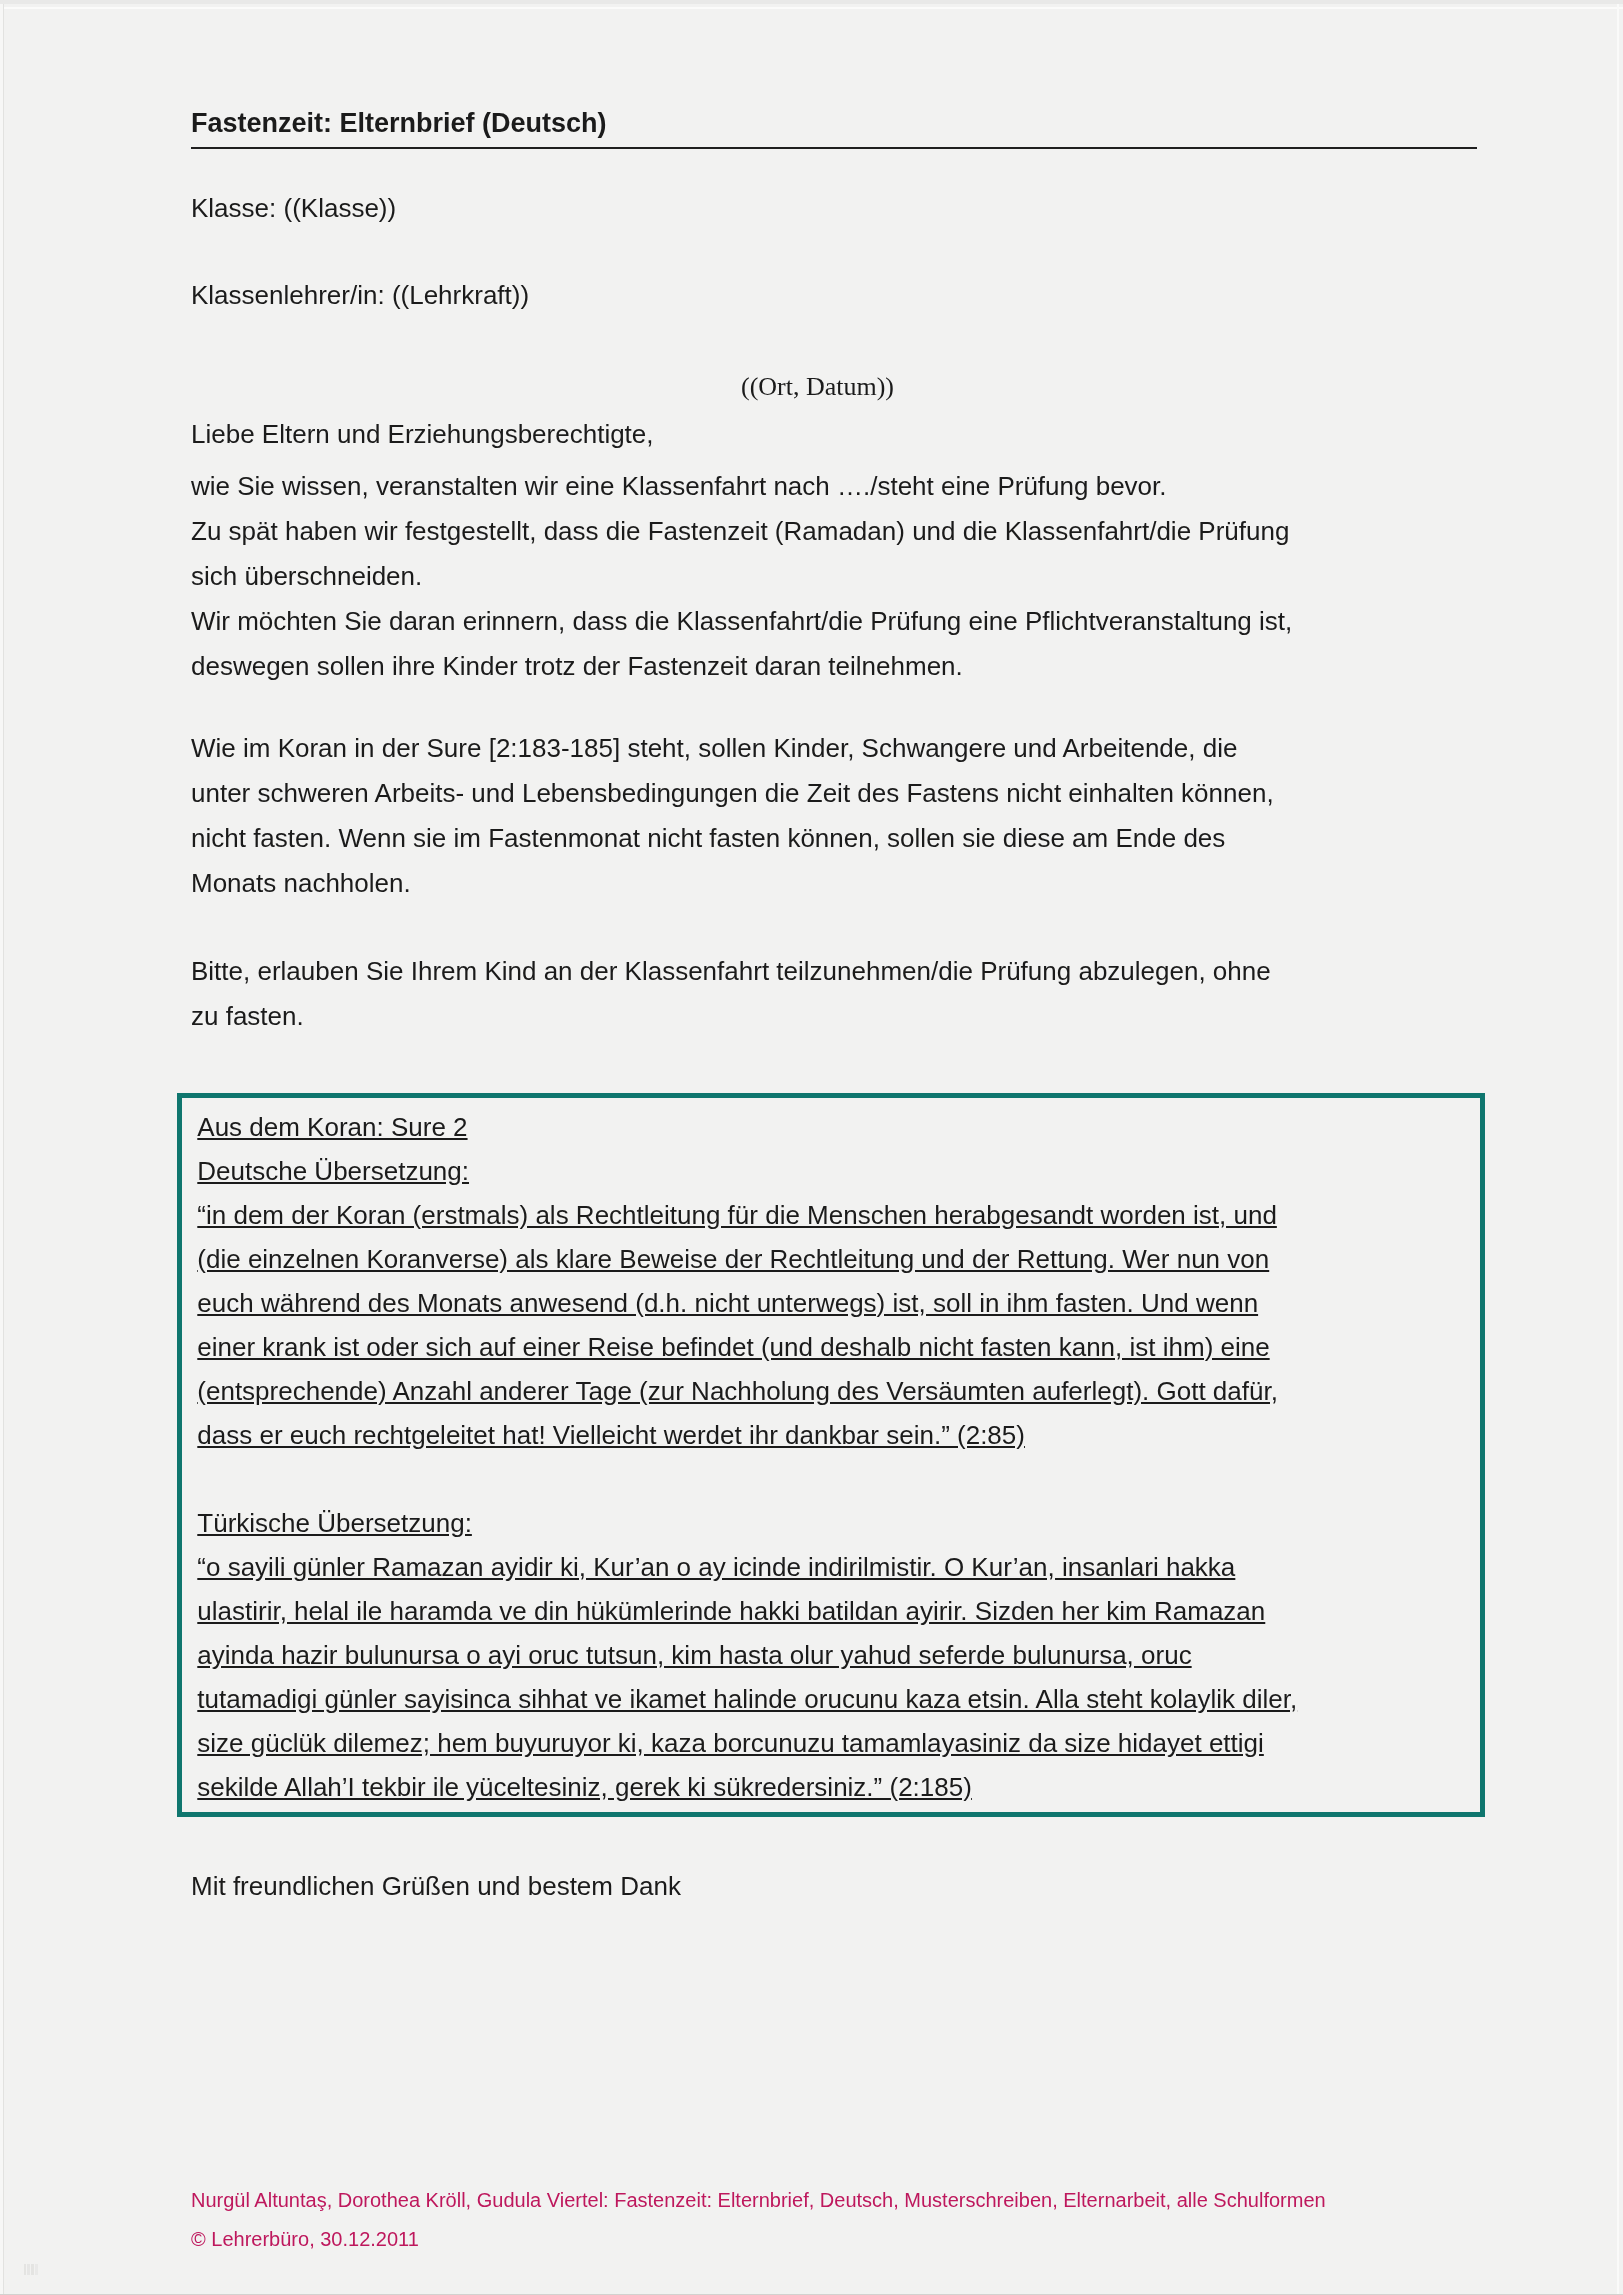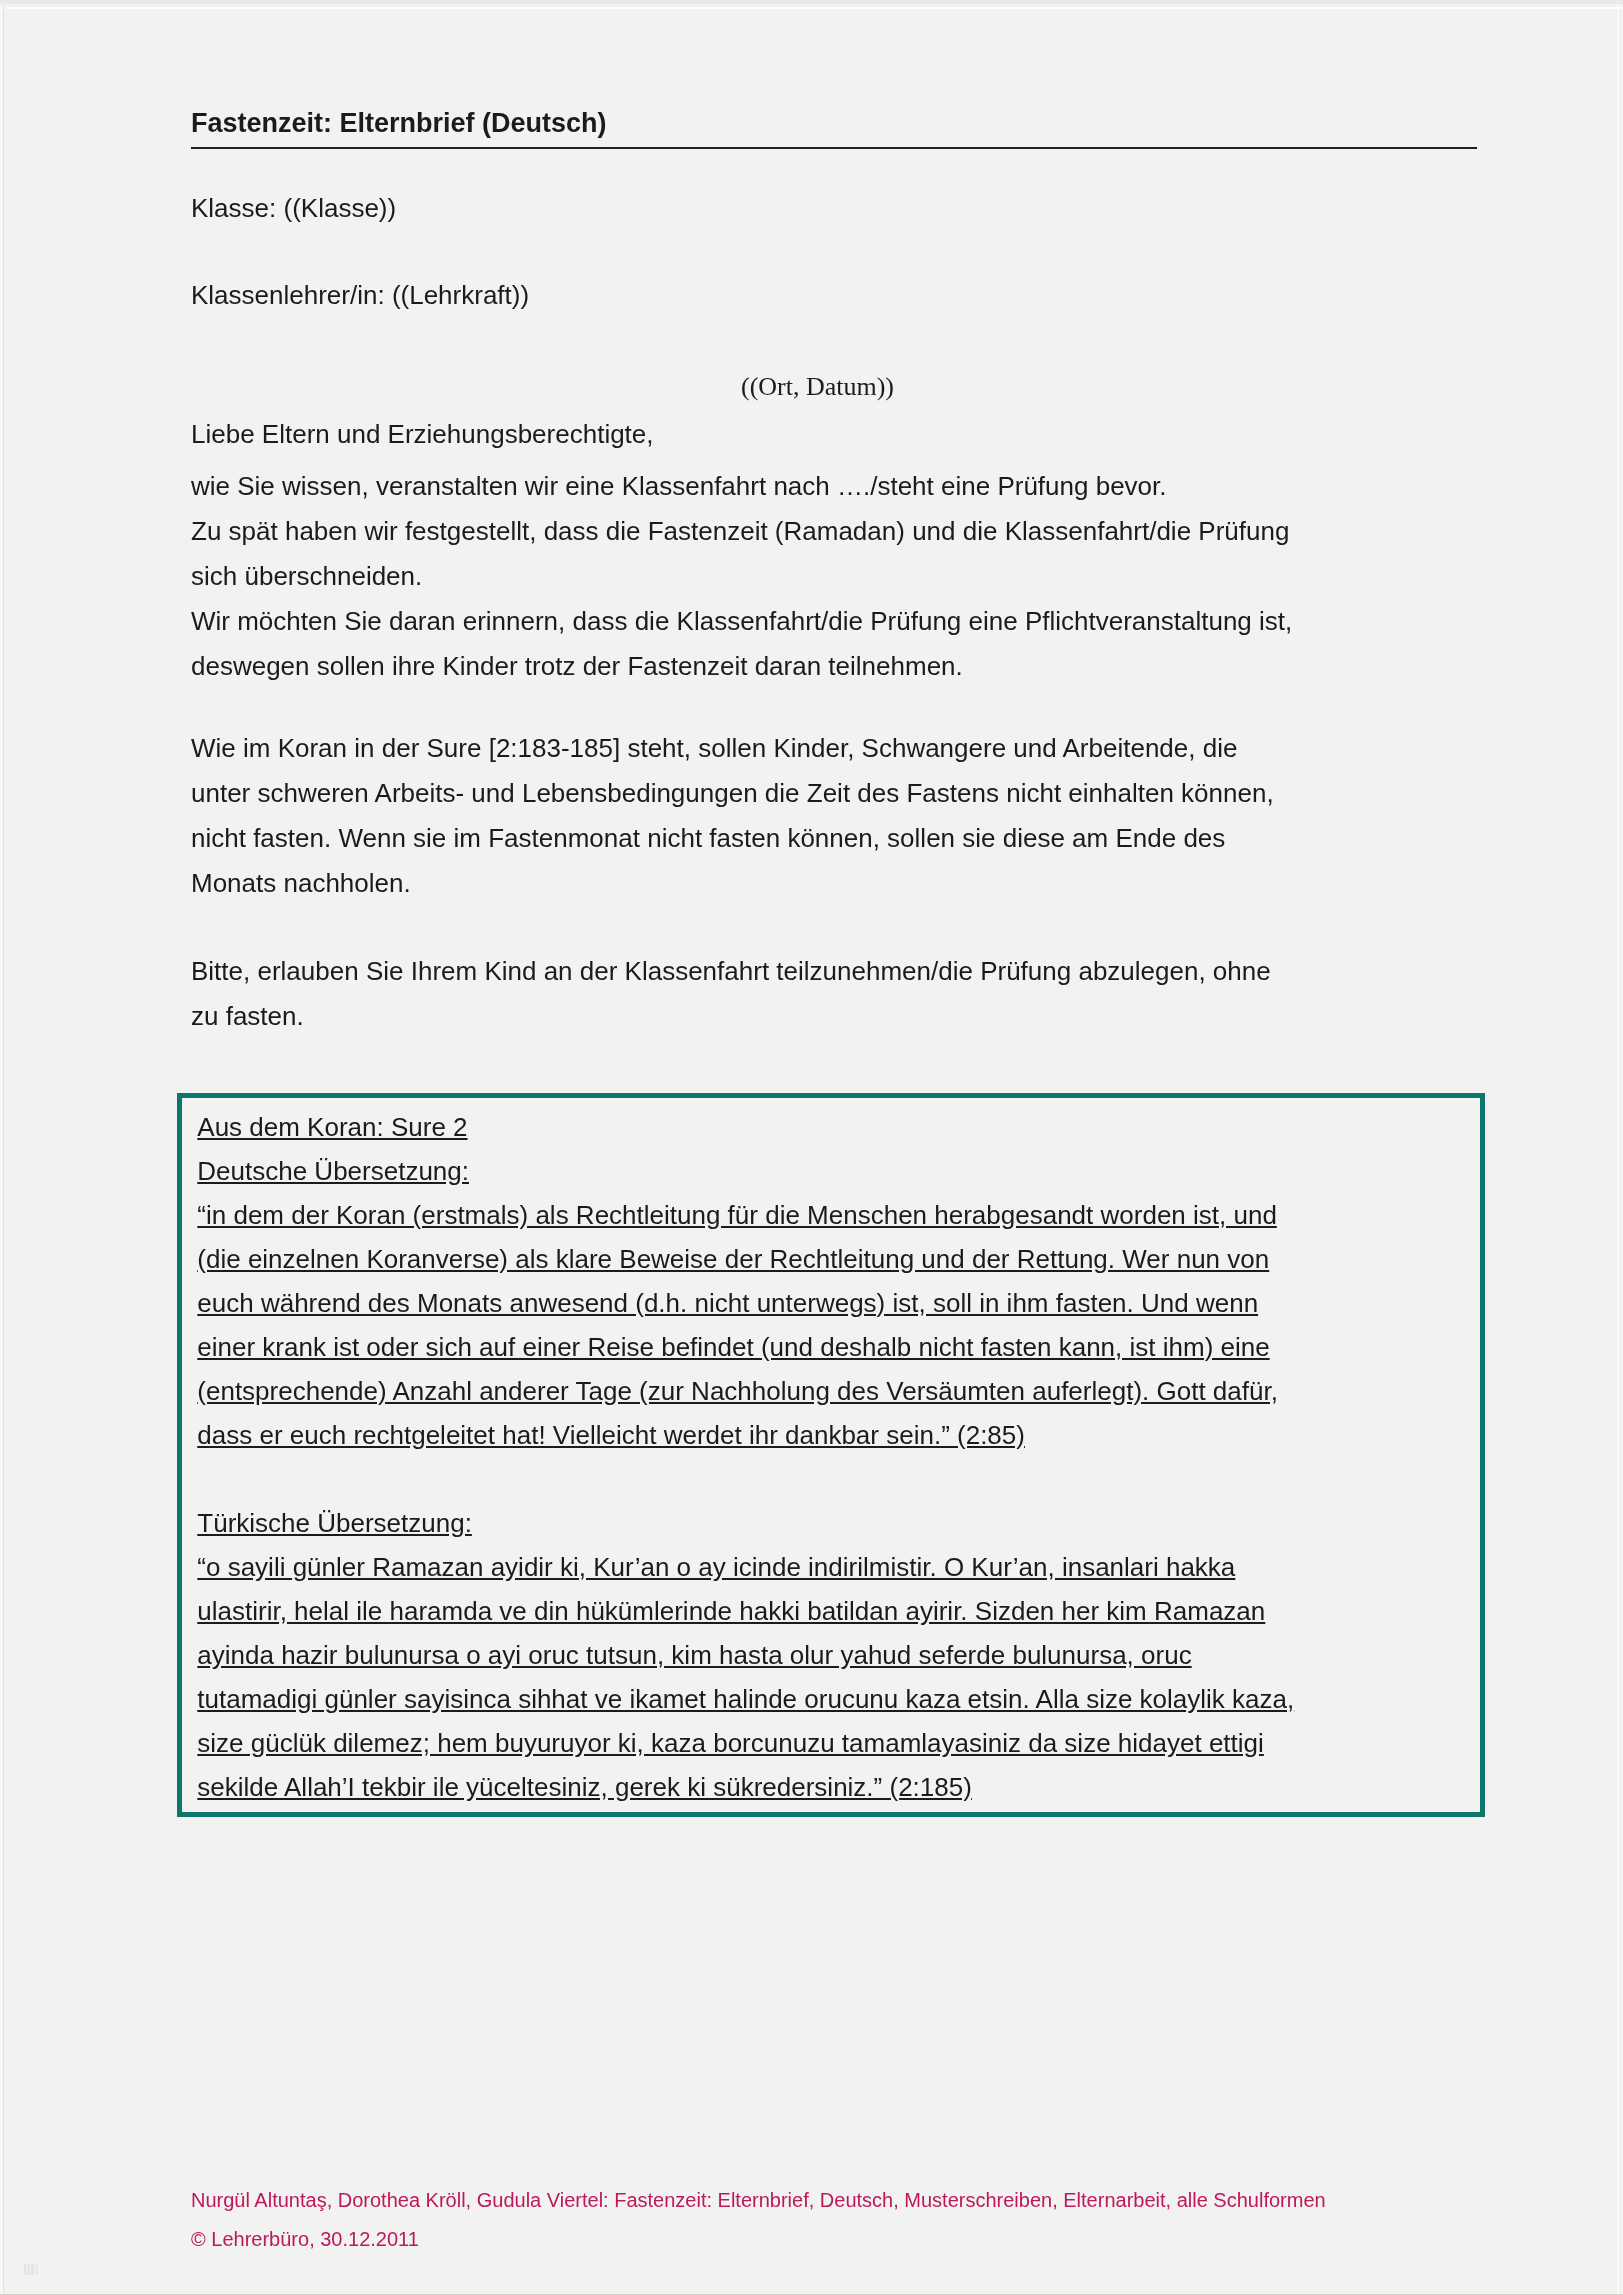--- a/index.html
+++ b/index.html
@@ -113,26 +113,27 @@
           <div class="line">euch während des Monats anwesend (d.h. nicht unterwegs) ist, soll in ihm fasten. Und wenn</div>
           <div class="line">einer krank ist oder sich auf einer Reise befindet (und deshalb nicht fasten kann, ist ihm) eine</div>
           <div class="line">(entsprechende) Anzahl anderer Tage (zur Nachholung des Versäumten auferlegt). Gott dafür,</div>
           <div class="line">dass er euch rechtgeleitet hat! Vielleicht werdet ihr dankbar sein.” (2:85)</div>
         </div>
       <div class="line turkish-label">Türkische Übersetzung:</div>
       <div>
           <div class="line">“o sayili günler Ramazan ayidir ki, Kur’an o ay icinde indirilmistir. O Kur’an, insanlari hakka</div>
           <div class="line">ulastirir, helal ile haramda ve din hükümlerinde hakki batildan ayirir. Sizden her kim Ramazan</div>
           <div class="line">ayinda hazir bulunursa o ayi oruc tutsun, kim hasta olur yahud seferde bulunursa, oruc</div>
-          <div class="line">tutamadigi günler sayisinca sihhat ve ikamet halinde orucunu kaza etsin. Alla size kolaylik kaza,</div>
+          <div class="line">tutamadigi günler sayisinca sihhat ve ikamet halinde orucunu kaza etsin. Alla steht kolaylik diler,</div>
           <div class="line">size güclük dilemez; hem buyuruyor ki, kaza borcunuzu tamamlayasiniz da size hidayet ettigi</div>
           <div class="line">sekilde Allah’I tekbir ile yüceltesiniz, gerek ki sükredersiniz.” (2:185)</div>
         </div>
     </div>
 
+    <div class="closing line">Mit freundlichen Grüßen und bestem Dank</div>
 
   </div>
 
   <div class="footer">
     <div class="line">Nurgül Altuntaş, Dorothea Kröll, Gudula Viertel: Fastenzeit: Elternbrief, Deutsch, Musterschreiben, Elternarbeit, alle Schulformen</div>
     <div class="line">© Lehrerbüro, 30.12.2011</div>
   </div>
 
   <div class="scan-smudge"></div>
   <div class="bottom-strip"></div>

